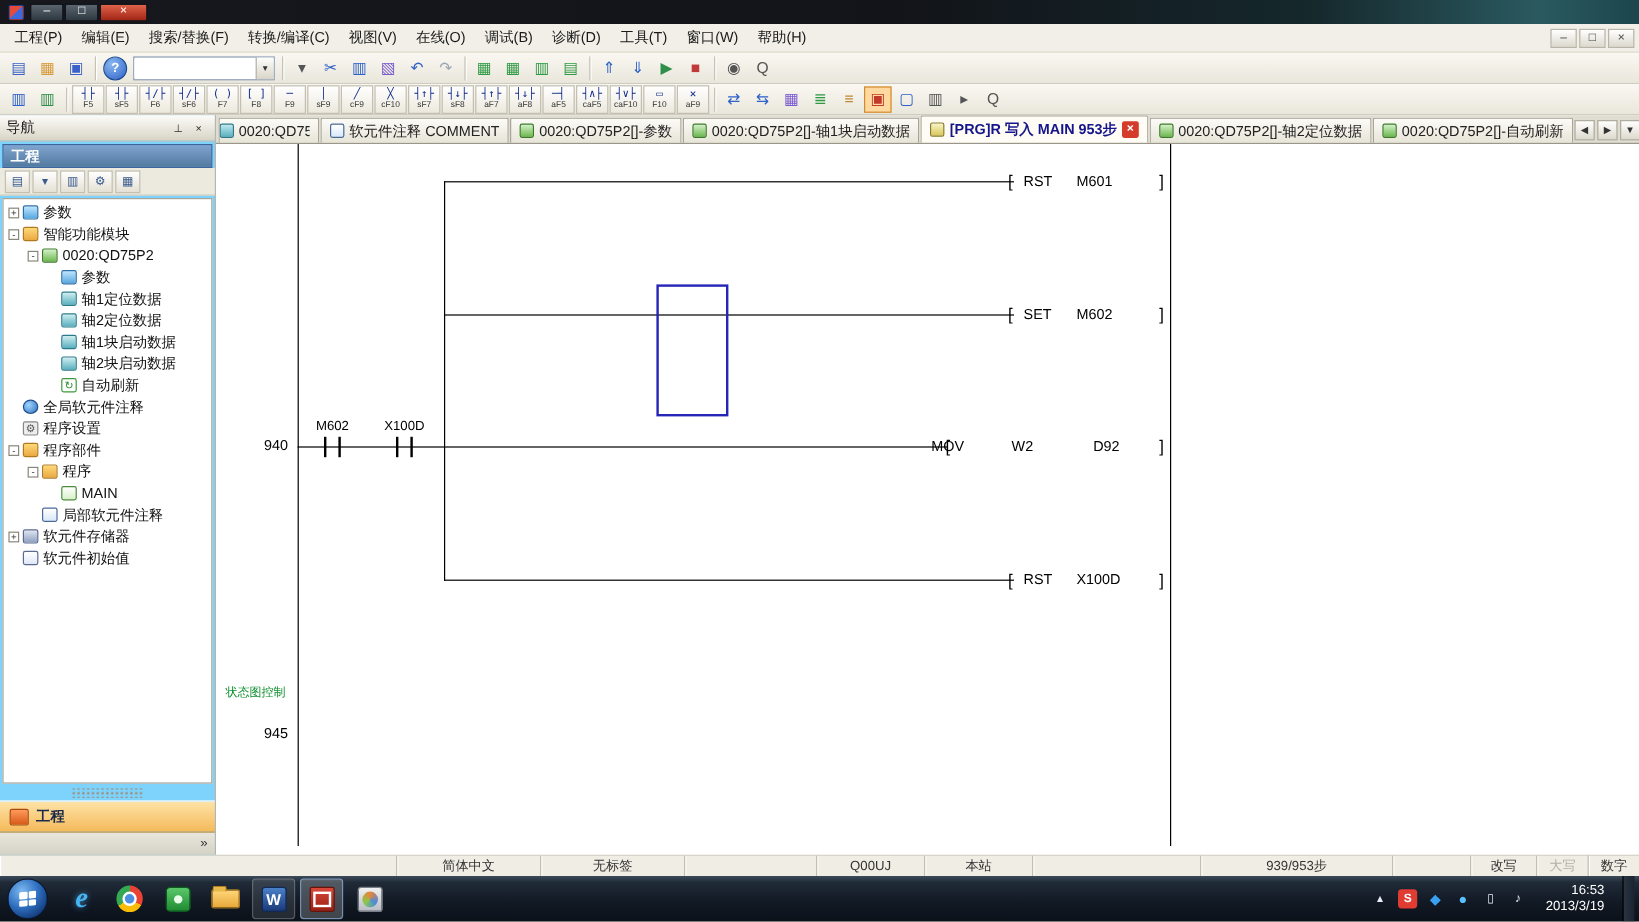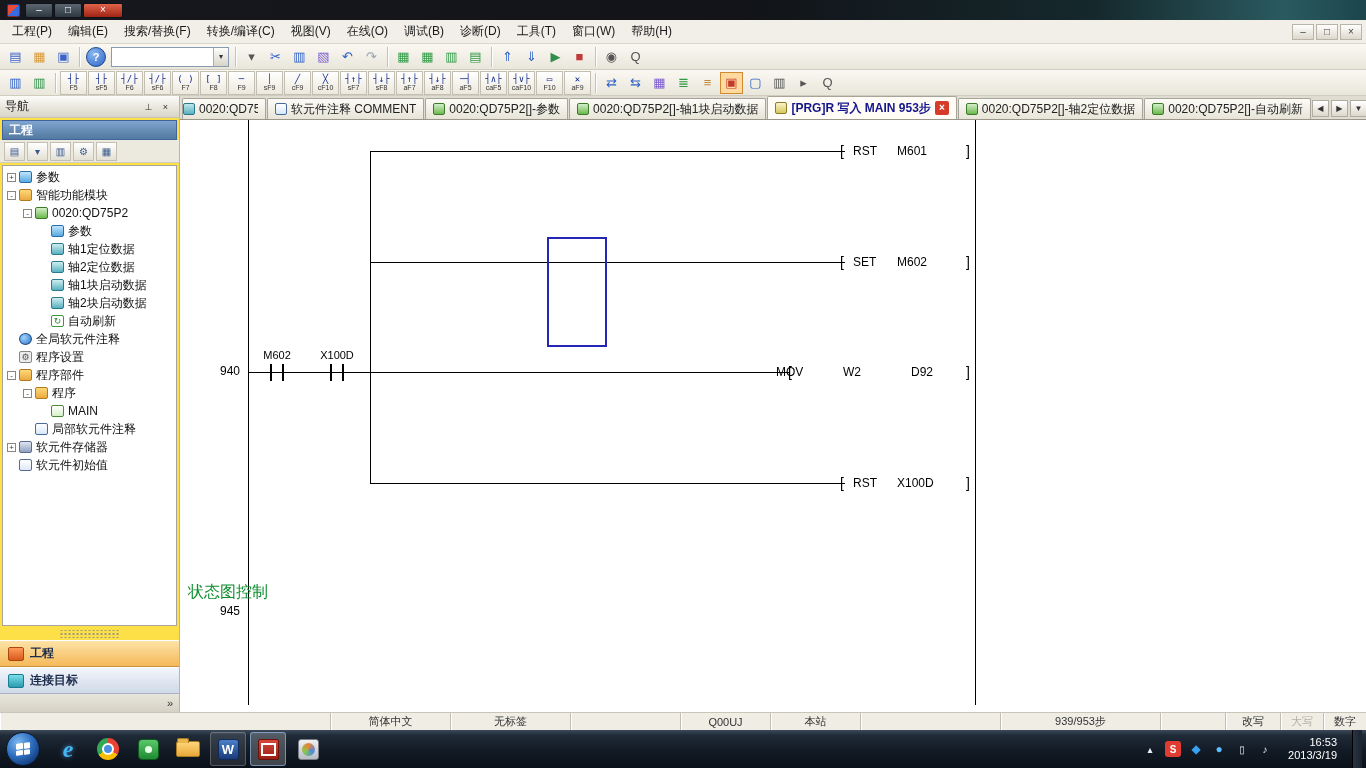--- a/index.html
+++ b/index.html
@@ -34,21 +34,21 @@
   .combo-arrow{width:15px;height:18px;background:linear-gradient(#fdfdfb,#d8d4c8);border-left:1px solid #b0aca0;font-size:8px;display:flex;align-items:center;justify-content:center;color:#333;}
   .lbtn{width:27px;height:24px;border:1px solid #c3bfb2;background:linear-gradient(#fff,#ece8dc);display:flex;flex-direction:column;align-items:center;justify-content:center;padding:0;flex:none;}
   .lbtn .sym{font-size:9px;line-height:10px;font-family:"DejaVu Sans Mono",monospace;color:#102a8c;}
   .lbtn .key{font-size:7px;line-height:8px;color:#333;}
   .tbtn[data-state="active"]{background:#ffd9a0;border-color:#d08a30;}
 
   
   .main{display:flex;height:616px;}
 
   
-  .nav{width:180px;background:#fde047;border-right:1px solid #b9b5a9;display:flex;flex-direction:column;flex:none;}
+  .nav{width:180px;background:#7dd3fc;border-right:1px solid #b9b5a9;display:flex;flex-direction:column;flex:none;}
   .nav-caption{height:22px;display:flex;align-items:center;padding:0 5px;background:linear-gradient(#fdfcf9,#d8d4c6);border-bottom:1px solid #c6c2b4;font-size:12px;color:#222;}
   .nav-caption .spacer{flex:1;}
   .cap-btn{width:17px;height:15px;font-size:9px;line-height:12px;text-align:center;border:1px solid transparent;background:none;color:#333;padding:0;}
   .nav-section{height:20px;margin:2px 2px 0 2px;background:linear-gradient(#7fa5d0,#52799f);border:1px solid #41639c;color:#fff;font-size:12px;font-weight:bold;display:flex;align-items:center;padding:0 6px;}
   .nav-tools{height:23px;display:flex;gap:2px;padding:2px 4px;align-items:center;background:#eceadf;border-bottom:1px solid #d0ccc0;}
   .nav-tool{width:21px;height:19px;border:1px solid #c3bfb2;background:linear-gradient(#fff,#e4e0d4);font-size:10px;display:flex;align-items:center;justify-content:center;color:#3a5a8c;padding:0;}
   .tree{flex:1;background:#fff;border:1px solid #a8a49a;margin:2px;overflow:hidden;padding-top:2px;}
   .tree-item{display:flex;align-items:center;height:18px;font-size:12px;color:#111;white-space:nowrap;cursor:default;}
   .tree-item[data-indent="0"]{padding-left:4px;}
   .tree-item[data-indent="1"]{padding-left:20px;}
@@ -100,21 +100,21 @@
 
   
   .canvas{position:relative;flex:1;background:#fff;overflow:hidden;}
   .hline{position:absolute;height:1px;background:#000;}
   .vline{position:absolute;width:1px;background:#000;}
   .tick{position:absolute;width:2px;height:17px;background:#000;}
   .clabel{position:absolute;font-size:11px;color:#000;text-align:center;}
   .itext{position:absolute;height:16px;line-height:16px;font-size:12px;color:#000;}
   .itext.br{font-size:14px;}
   .step{position:absolute;font-size:12px;color:#000;text-align:right;width:36px;}
-  .stmt{position:absolute;font-size:16px;color:#0f8f2f;margin-top:12px;}
+  .stmt{position:absolute;font-size:10px;color:#0f8f2f;}
   .cursor{position:absolute;border:2px solid #2525b8;background:transparent;}
 
   
   .statusbar{height:18px;background:#efede4;border-top:1px solid #c9c5b9;display:flex;font-size:11px;color:#333;}
   .sseg{flex:none;display:flex;align-items:center;justify-content:center;border-left:1px solid #c2beb2;box-shadow:inset 1px 0 0 #fff;white-space:nowrap;overflow:hidden;}
   .sseg:first-child{border-left:none;}
   .sseg[data-dim="true"]{color:#b4b0a4;}
 
   
   .taskbar{height:38px;background:linear-gradient(180deg,#3d4a5a 0%,#202b38 14%,#121a25 55%,#0b1119 100%);display:flex;align-items:center;padding:0 2px;}
@@ -505,24 +505,20 @@
       </div>
       <div class="nav-bottom">
         <div class="dots"></div>
 
           <button class="pane-btn" data-state="active">
             <span class="pane-icon" data-icon="project"></span>
             <span>工程</span>
           </button>
 
 
-          <button class="pane-btn">
-            <span class="pane-icon" data-icon="target"></span>
-            <span>连接目标</span>
-          </button>
 
         <div class="chevron-row">
           <span>»</span>
         </div>
       </div>
     </div>
 
     <div class="editor">
       <div class="tabbar">
 

